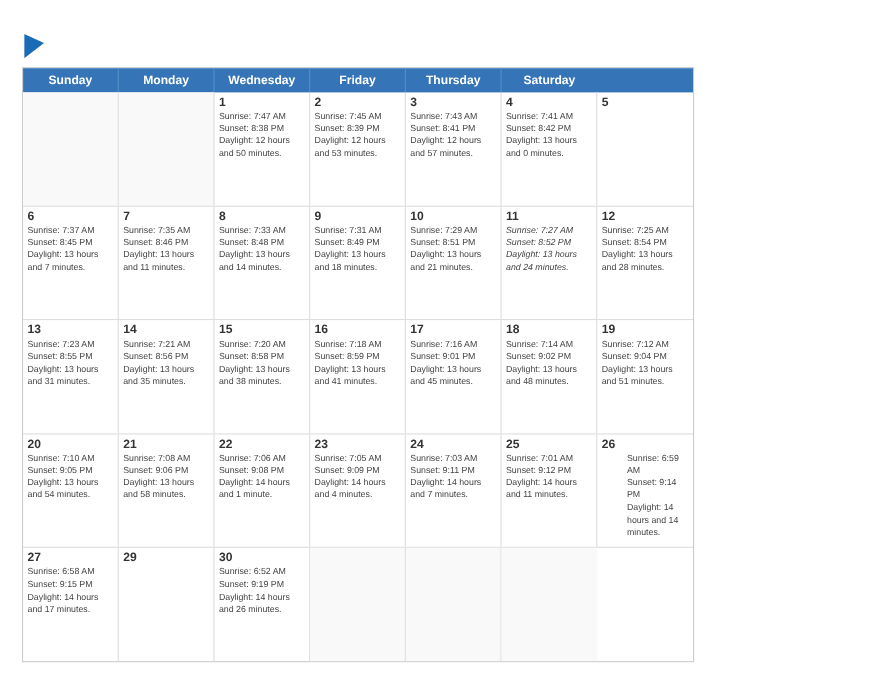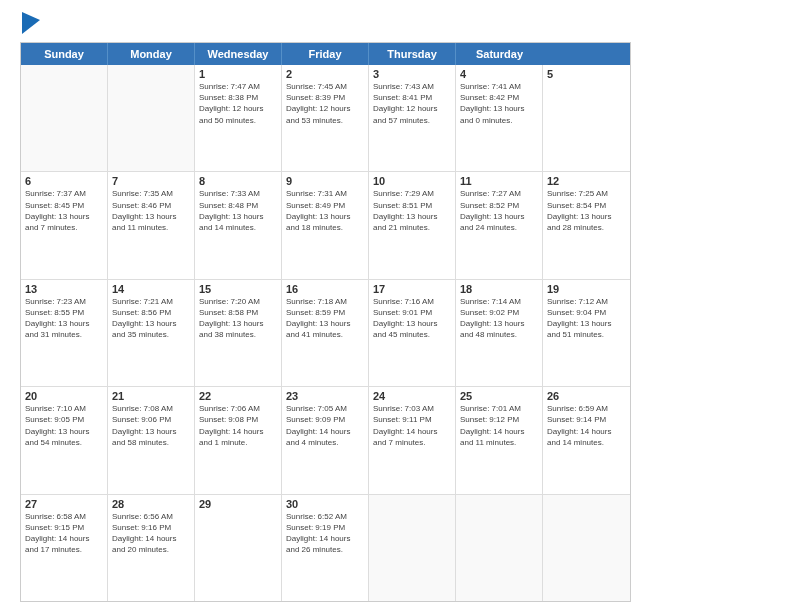--- a/index.html
+++ b/index.html
@@ -6,21 +6,21 @@
     body {
       width: 792px;
       height: 612px;
       font-family: Arial, sans-serif;
       background: #fff;
       overflow: hidden;
     }
     .page {
       width: 651px;
       height: 612px;
-      padding: 12px 20px 10px 20px;
+      padding: 31px 20px 10px 20px;
       display: flex;
       flex-direction: column;
     }
     .header {
       display: flex;
       justify-content: space-between;
       align-items: flex-start;
       margin-bottom: 8px;
     }
     .logo {
@@ -197,21 +197,21 @@
 Daylight: 13 hours and 18 minutes.</div>
           </div>
           <div class="cal-cell">
             <span class="day-number">10</span>
             <div class="day-info" style="white-space: pre-line;">Sunrise: 7:29 AM
 Sunset: 8:51 PM
 Daylight: 13 hours and 21 minutes.</div>
           </div>
           <div class="cal-cell">
             <span class="day-number">11</span>
-            <div class="day-info" style="white-space: pre-line;">Sunrise: 7:27 AM
+            <div class="day-info" style="white-space: pre-line; font-style: italic;">Sunrise: 7:27 AM
 Sunset: 8:52 PM
 Daylight: 13 hours and 24 minutes.</div>
           </div>
           <div class="cal-cell">
             <span class="day-number">12</span>
             <div class="day-info" style="white-space: pre-line;">Sunrise: 7:25 AM
 Sunset: 8:54 PM
 Daylight: 13 hours and 28 minutes.</div>
           </div>
         </div>
@@ -291,37 +291,31 @@
 Daylight: 14 hours and 7 minutes.</div>
           </div>
           <div class="cal-cell">
             <span class="day-number">25</span>
             <div class="day-info" style="white-space: pre-line;">Sunrise: 7:01 AM
 Sunset: 9:12 PM
 Daylight: 14 hours and 11 minutes.</div>
           </div>
           <div class="cal-cell">
             <span class="day-number">26</span>
-            <div class="day-info" style="white-space: pre-line;">Sunrise: 6:59 AM
+            <div class="day-info" style="white-space: pre-line; margin-left: 23px;">Sunrise: 6:59 AM
 Sunset: 9:14 PM
 Daylight: 14 hours and 14 minutes.</div>
           </div>
         </div>
         <div class="cal-row">
           <div class="cal-cell">
             <span class="day-number">27</span>
             <div class="day-info" style="white-space: pre-line;">Sunrise: 6:58 AM
 Sunset: 9:15 PM
 Daylight: 14 hours and 17 minutes.</div>
-          </div>
-          <div class="cal-cell">
-            <span class="day-number">28</span>
-            <div class="day-info" style="white-space: pre-line;">Sunrise: 6:56 AM
-Sunset: 9:16 PM
-Daylight: 14 hours and 20 minutes.</div>
           </div>
           <div class="cal-cell">
             <span class="day-number">29</span>
           </div>
           <div class="cal-cell">
             <span class="day-number">30</span>
             <div class="day-info" style="white-space: pre-line;">Sunrise: 6:52 AM
 Sunset: 9:19 PM
 Daylight: 14 hours and 26 minutes.</div>
           </div>

